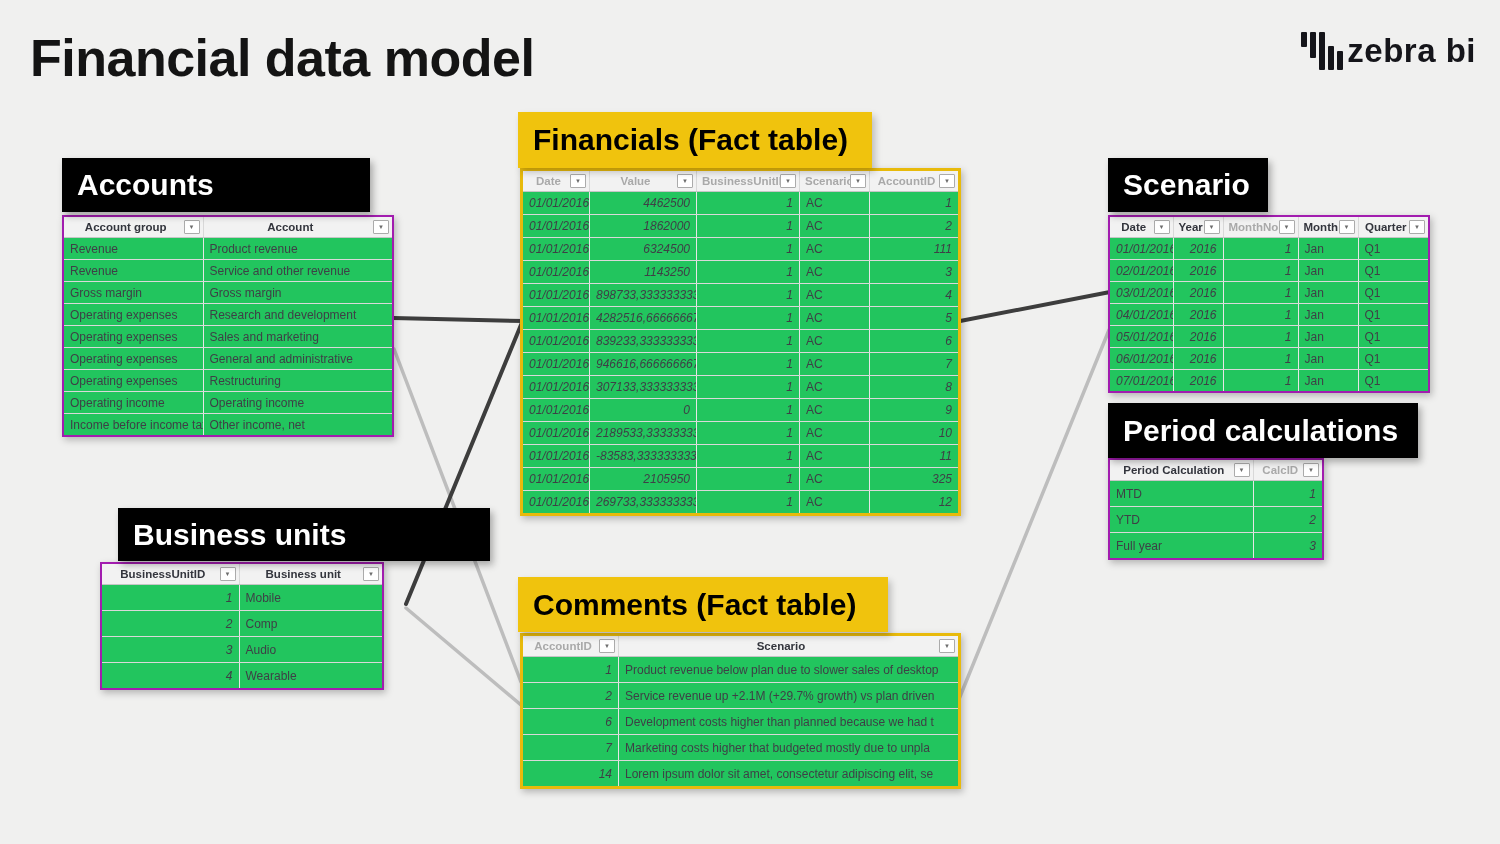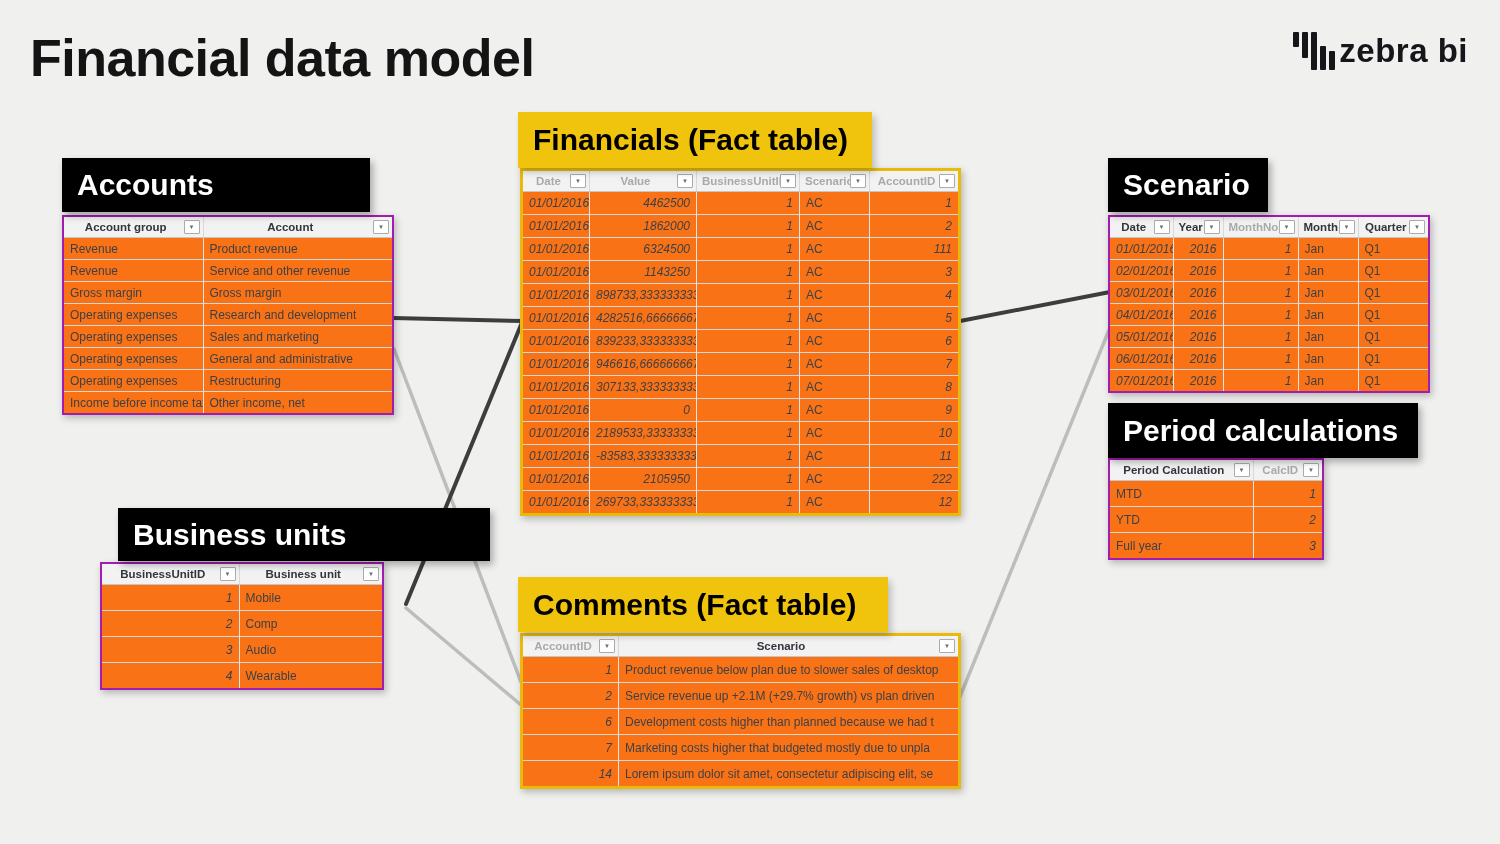--- a/index.html
+++ b/index.html
@@ -5,21 +5,21 @@
   html,body{margin:0;padding:0;background:#e9e9e8;}
   .canvas{
     position:relative;width:1500px;height:844px;background:#f0f0ef;
     font-family:"Liberation Sans",sans-serif;overflow:hidden;
   }
   
   .page-title{
     position:absolute;left:30px;top:28px;font-size:52px;font-weight:bold;
     color:#141414;letter-spacing:-0.5px;
   }
-  .brand{position:absolute;right:32px;top:32px;display:flex;align-items:center;gap:0;}
+  .brand{position:absolute;right:24px;top:32px;display:flex;align-items:center;gap:0;}
   .brand-icon{position:relative;width:46px;height:38px;display:flex;gap:3.5px;align-items:flex-start;}
   .brand-icon i{display:block;width:5.5px;background:#15151a;border-radius:1px;}
   .brand-icon i.b1{height:15px;}
   .brand-icon i.b2{height:26px;}
   .brand-icon i.b3{height:38px;}
   .brand-icon i.b4{height:24px;align-self:flex-end;}
   .brand-icon i.b5{height:19px;align-self:flex-end;}
   .brand-name{font-size:33px;font-weight:bold;color:#15151a;letter-spacing:0.5px;}
 
   
@@ -32,21 +32,21 @@
     position:absolute;z-index:3;display:flex;align-items:center;
     padding:0 15px;box-sizing:border-box;font-size:30px;font-weight:600;
     white-space:nowrap;
   }
   .ttl.dark{background:#000;color:#fff;box-shadow:3px 4px 7px rgba(0,0,0,.3);}
   .ttl.fact{background:#f0c30d;color:#000000;box-shadow:3px 4px 7px rgba(0,0,0,.22);}
 
   
   table.grid{
     position:absolute;z-index:2;border-collapse:collapse;table-layout:fixed;
-    background:#f97316;font-size:12px;color:#3e4046;
+    background:#22c55e;font-size:12px;color:#3e4046;
     box-shadow:2px 3px 7px rgba(0,0,0,.25);
   }
   .dark-border{border:2px solid #a21caf;}
   .fact-border{border:3px solid #e8ba0b;}
   .grid th{
     position:relative;background:#f2f2f2;font-weight:bold;font-size:11.5px;
     color:#33353d;text-align:center;padding:4px 20px 4px 5px;
     border-bottom:1px solid #c6c6c6;border-right:1px solid #d8d8d8;
     white-space:nowrap;overflow:hidden;
   }
@@ -132,20 +132,24 @@
         </tr>
         <tr>
           <td>Operating expenses</td>
           <td>General and administrative</td>
         </tr>
         <tr>
           <td>Operating expenses</td>
           <td>Restructuring</td>
         </tr>
         <tr>
+          <td>Operating income</td>
+          <td>Operating income</td>
+        </tr>
+        <tr>
           <td>Income before income taxes</td>
           <td>Other income, net</td>
         </tr>
       </tbody>
     </table>
 
   <div class="ttl fact" style="left:518px;top:112px;width:354px;height:56px;">Financials (Fact table)</div>
   <table class="grid fact-border rh21" style="left:520px;top:168px;width:438px;">
       <colgroup>
         <col style="width: 68px;">
@@ -246,21 +250,21 @@
           <td class="right num">-83583,3333333333</td>
           <td class="right num">1</td>
           <td>AC</td>
           <td class="right num">11</td>
         </tr>
         <tr>
           <td class="num">01/01/2016</td>
           <td class="right num">2105950</td>
           <td class="right num">1</td>
           <td>AC</td>
-          <td class="right num">222</td>
+          <td class="right num">325</td>
         </tr>
         <tr>
           <td class="num">01/01/2016</td>
           <td class="right num">269733,333333333</td>
           <td class="right num">1</td>
           <td>AC</td>
           <td class="right num">12</td>
         </tr>
       </tbody>
     </table>

